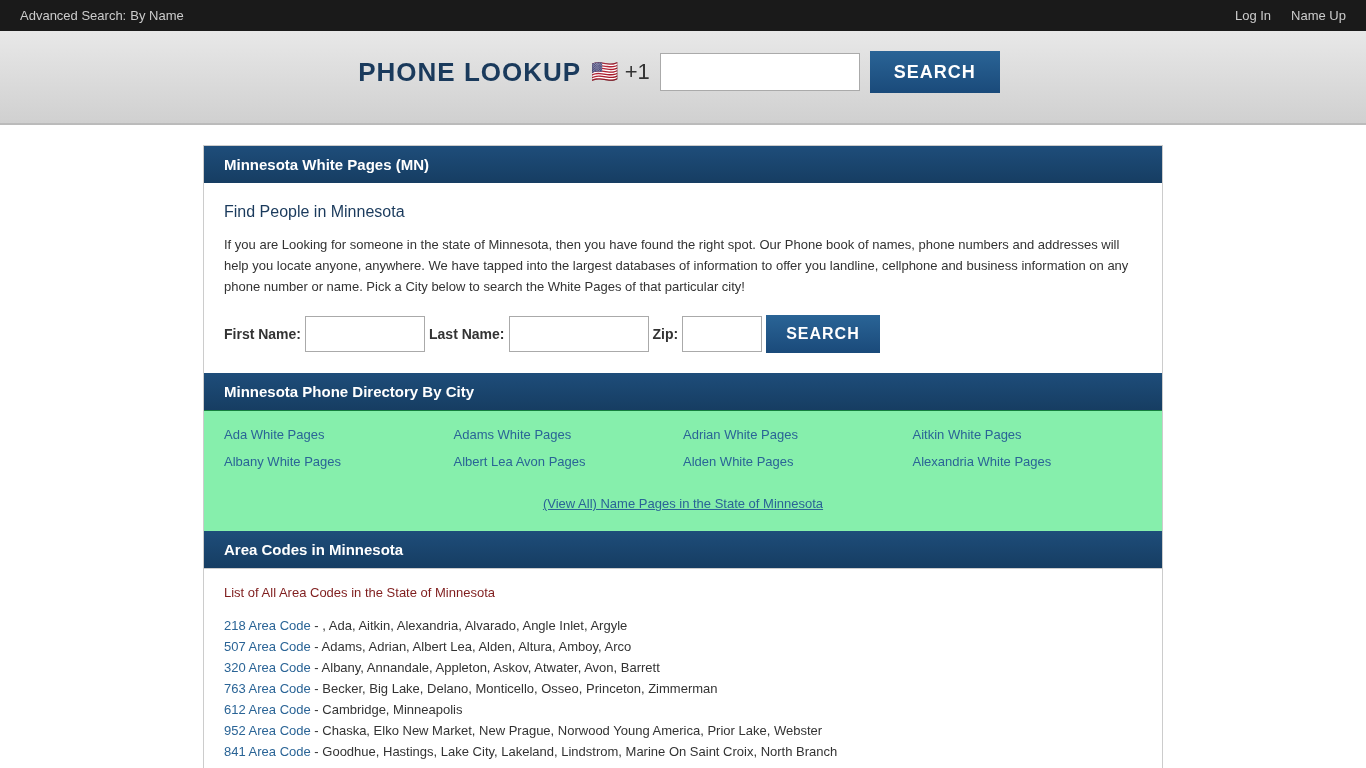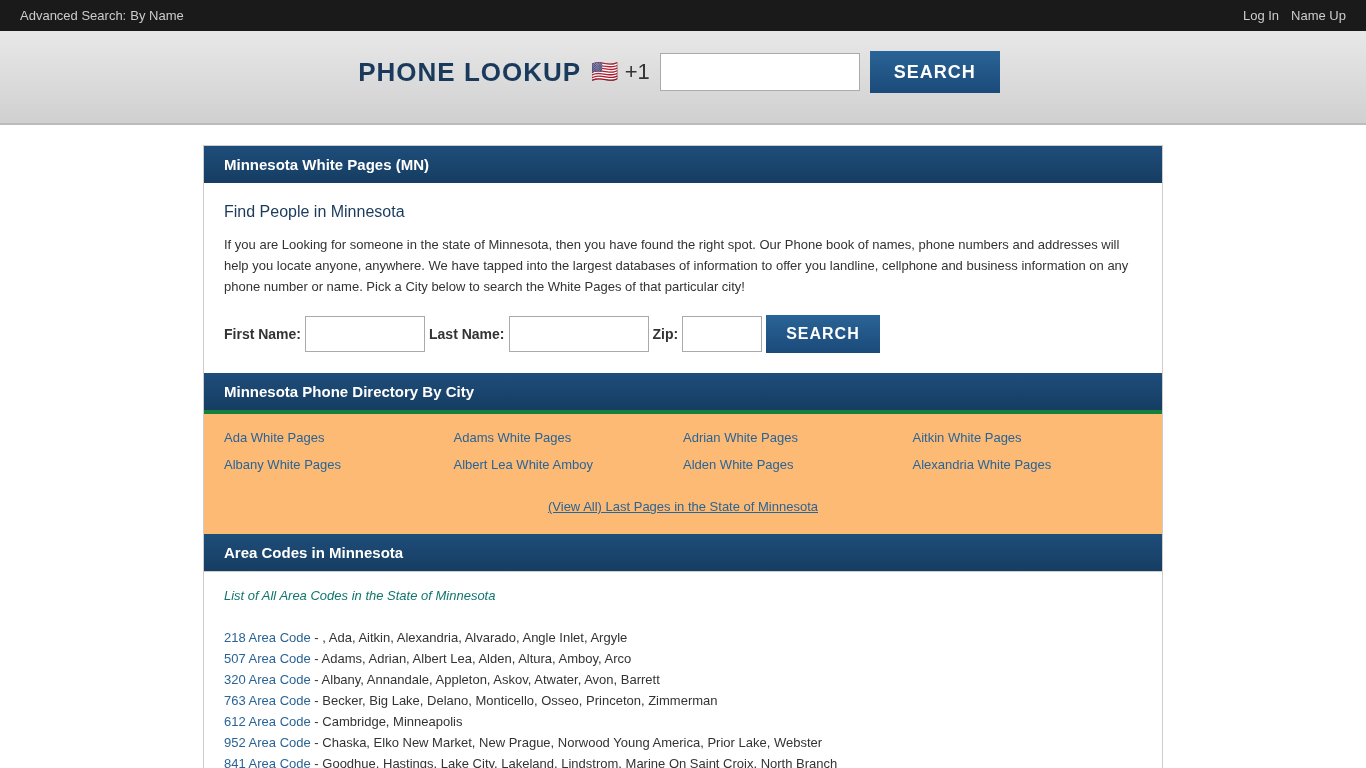--- a/index.html
+++ b/index.html
@@ -12,21 +12,21 @@
       padding: 8px 20px;
       display: flex;
       align-items: center;
       justify-content: space-between;
       font-size: 13px;
     }
     #top-bar a { color: #ccc; text-decoration: none; }
     .top-bar-left { display: flex; align-items: flex-end; gap: 4px; }
     .top-bar-left span { color: #ccc; }
     .top-bar-left a { color: #ccc; text-decoration: underline; }
-    .top-bar-right { display: flex; gap: 12px; align-items: center; }
+    .top-bar-right { display: flex; gap: 20px; align-items: center; }
 
     
     #phone-lookup-section {
       background: linear-gradient(180deg, #e8e8e8 0%, #d0d0d0 100%);
       padding: 20px 8px 30px 0;
       text-align: center;
       border-bottom: 2px solid #bbb;
     }
     #phone-lookup-inner {
       display: inline-flex;
@@ -121,22 +121,22 @@
       padding: 0 20px;
       height: 38px;
       font-size: 16px;
       font-weight: bold;
       cursor: pointer;
       letter-spacing: 1px;
     }
 
     
     #directory-section {
-      background: #fdba74;
-      border-top: 4px solid #15803d;
+      background: #86efac;
+      border-top: 1px solid #15803d;
     }
     #city-links {
       padding: 16px 20px;
       display: grid;
       grid-template-columns: 1fr 1fr 1fr 1fr;
       gap: 12px 0;
     }
     .city-link {
       color: #2a6496;
       text-decoration: none;
@@ -154,23 +154,22 @@
     
     #area-codes-section {
       background: #fff;
       border-top: 1px solid #ccc;
     }
     #area-codes-content {
       padding: 16px 20px;
     }
     #area-codes-list-title {
       font-size: 13px;
-      color: #0f766e;
-      margin-bottom: 27px;
-      font-style: italic;
+      color: #7f1d1d;
+      margin-bottom: 18px;
     }
     .area-code-row {
       margin-bottom: 6px;
       font-size: 13px;
       color: #333;
     }
     .area-code-link {
       color: #2a6496;
       text-decoration: none;
     }
@@ -225,26 +224,26 @@
     <span>Minnesota Phone Directory By City</span>
   </div>
 
   <div id="directory-section">
     <div id="city-links">
     <a href="#" class="city-link">Ada White Pages</a>
         <a href="#" class="city-link">Adams White Pages</a>
         <a href="#" class="city-link">Adrian White Pages</a>
         <a href="#" class="city-link">Aitkin White Pages</a>
         <a href="#" class="city-link">Albany White Pages</a>
-        <a href="#" class="city-link">Albert Lea White Amboy</a>
+        <a href="#" class="city-link">Albert Lea Avon Pages</a>
         <a href="#" class="city-link">Alden White Pages</a>
         <a href="#" class="city-link">Alexandria White Pages</a>
       </div>
     <div id="view-all-container">
-      <a href="#" id="view-all-link">(View All) Last Pages in the State of Minnesota</a>
+      <a href="#" id="view-all-link">(View All) Name Pages in the State of Minnesota</a>
     </div>
   </div>
 
   <div class="section-header">
     <span>Area Codes in Minnesota</span>
   </div>
 
   <div id="area-codes-section">
     <div id="area-codes-content">
       <div id="area-codes-list-title">List of All Area Codes in the State of Minnesota</div>

